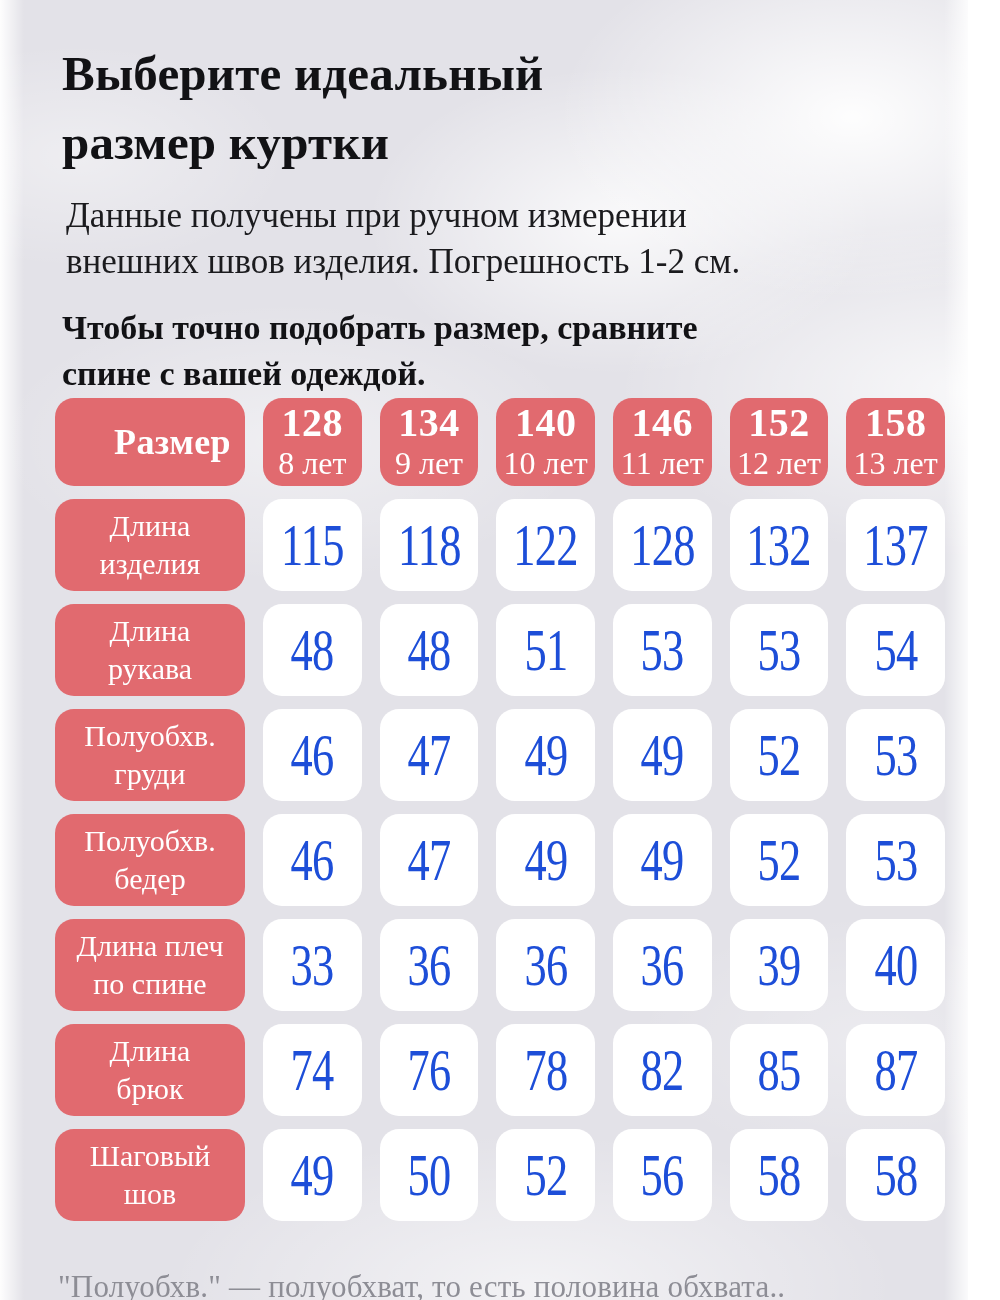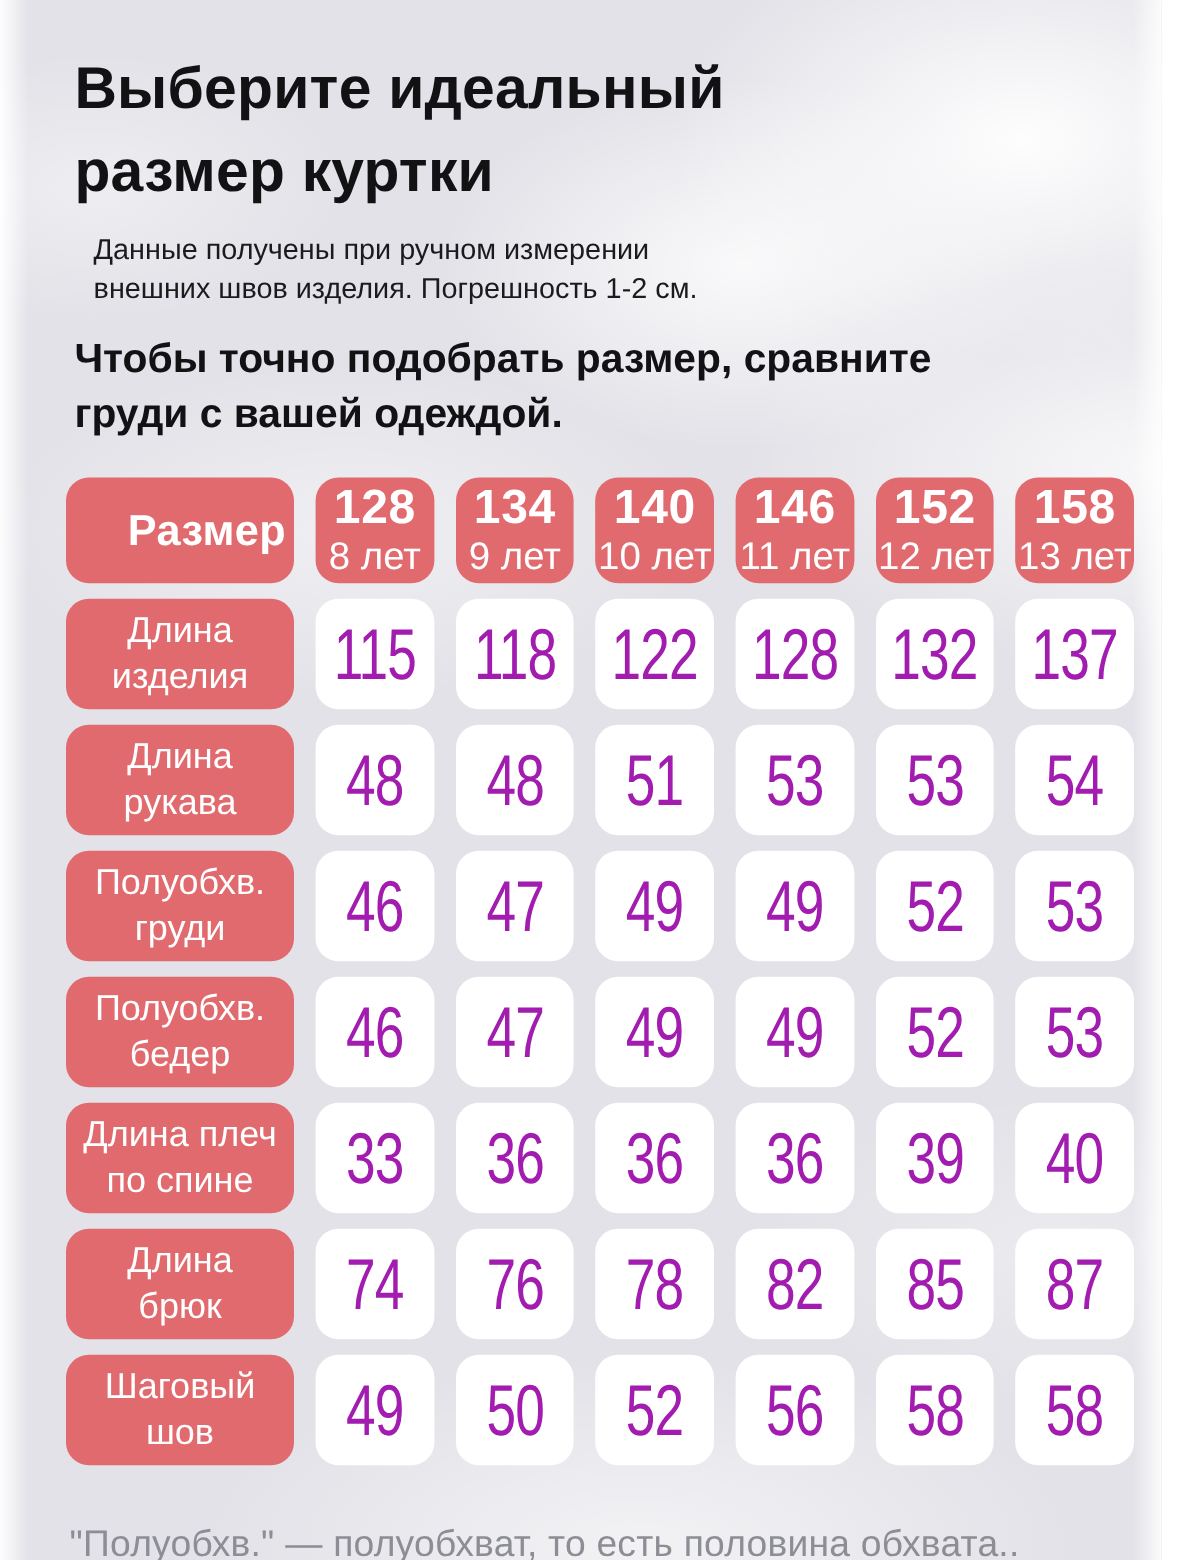--- a/index.html
+++ b/index.html
@@ -1,48 +1,48 @@
 <!DOCTYPE html>
 <html><head>
 <meta charset="utf-8">
 <style>
   html,body { margin:0; padding:0; background:#ffffff; }
   .canvas {
     position:relative; width:968px; height:1300px; overflow:hidden;
-    font-family:Liberation Sans, sans-serif; color:#17171a;
+    font-family:Liberation Serif, serif; color:#17171a;
     background:
       radial-gradient(420px 260px at 88% 9%,  rgba(255,255,255,.95), rgba(255,255,255,0) 70%),
       radial-gradient(360px 220px at 64% 17%, rgba(255,255,255,.80), rgba(255,255,255,0) 70%),
       radial-gradient(500px 240px at 100% 30%,rgba(255,255,255,.75), rgba(255,255,255,0) 70%),
       radial-gradient(420px 200px at 30% 34%, rgba(255,255,255,.45), rgba(255,255,255,0) 70%),
       radial-gradient(300px 160px at 8% 12%,  rgba(255,255,255,.40), rgba(255,255,255,0) 70%),
       radial-gradient(520px 220px at 55% 99%, rgba(255,255,255,.55), rgba(255,255,255,0) 70%),
       radial-gradient(340px 180px at 90% 80%, rgba(255,255,255,.30), rgba(255,255,255,0) 70%),
       #e3e2e8;
   }
   .edge { position:absolute; top:0; bottom:0; width:24px; pointer-events:none; }
   .edge.left  { left:0;  background:linear-gradient(to right, rgba(255,255,255,.95), rgba(255,255,255,0)); }
   .edge.right { right:0; background:linear-gradient(to left,  rgba(255,255,255,.85), rgba(255,255,255,0)); }
 
   .header { position:absolute; left:62px; top:40px; width:880px; }
   .title { margin:0; font-size:49px; font-weight:bold; line-height:1.40; letter-spacing:.2px; color:#121215; }
   .title .line { display:block; }
-  .subtitle { margin:16px 16px 0; font-size:24px; font-weight:normal; line-height:1.32; color:#1b1b1e; }
+  .subtitle { margin:16px 4px 0; font-size:35px; font-weight:normal; line-height:1.32; color:#1b1b1e; }
   .subtitle .line { display:block; }
   .emphasis { margin:19px 0 0; font-size:34px; font-weight:bold; line-height:1.38; color:#121215; }
   .emphasis .line { display:block; }
 
   .size-table {
     position:absolute; left:55px; top:398px; width:890px;
     display:grid; grid-template-columns:190px repeat(6, 1fr);
     grid-template-rows:88px repeat(7, 92px); gap:13px 18px;
   }
   .cell { border-radius:19px; display:flex; flex-direction:column; align-items:center; justify-content:center; text-align:center; }
   .cell.accent { background:#e16a6f; color:#ffffff; }
-  .cell.value  { background:#ffffff; color:#a21caf; }
+  .cell.value  { background:#ffffff; color:#1d4ed8; }
   .corner-label { font-size:36px; font-weight:bold; letter-spacing:.4px;margin-left:45px; }
   .size-num { font-size:40px; font-weight:bold; line-height:1.05; letter-spacing:.5px; }
   .size-age { font-size:32px; font-weight:normal; line-height:1.12; margin-top:2px; }
   .row-label { font-size:30px; line-height:1.27; }
   .row-label .line { display:block; }
   .num { display:inline-block; font-size:60px; font-weight:normal; transform:scaleX(.74); letter-spacing:-1px; }
 
   .footnote { position:absolute; left:58px; top:1238px; font-size:31px; color:#8d8d95; letter-spacing:.2px; }
 </style>
 </head>
@@ -56,21 +56,21 @@
     <h1 class="title">
       <span class="line">Выберите идеальный</span>
       <span class="line">размер куртки</span>
     </h1>
     <p class="subtitle">
       <span class="line">Данные получены при ручном измерении</span>
       <span class="line">внешних швов изделия. Погрешность 1-2 см.</span>
     </p>
     <p class="emphasis">
       <span class="line">Чтобы точно подобрать размер, сравните</span>
-      <span class="line">груди с вашей одеждой.</span>
+      <span class="line">спине с вашей одеждой.</span>
     </p>
   </div>
 
   <div class="size-table">
 
     <div class="cell accent">
       <span class="corner-label">Размер</span>
     </div>
     <div class="cell accent">
       <span class="size-num">128</span>

